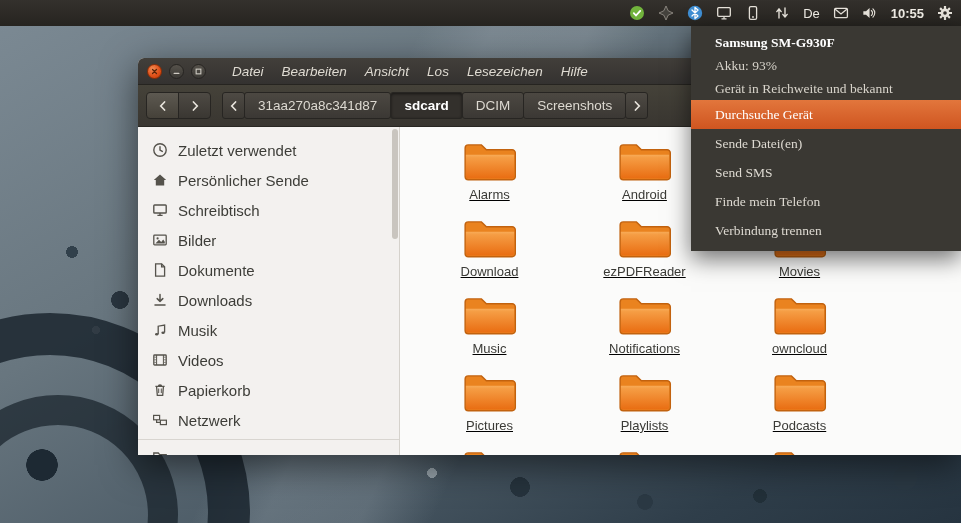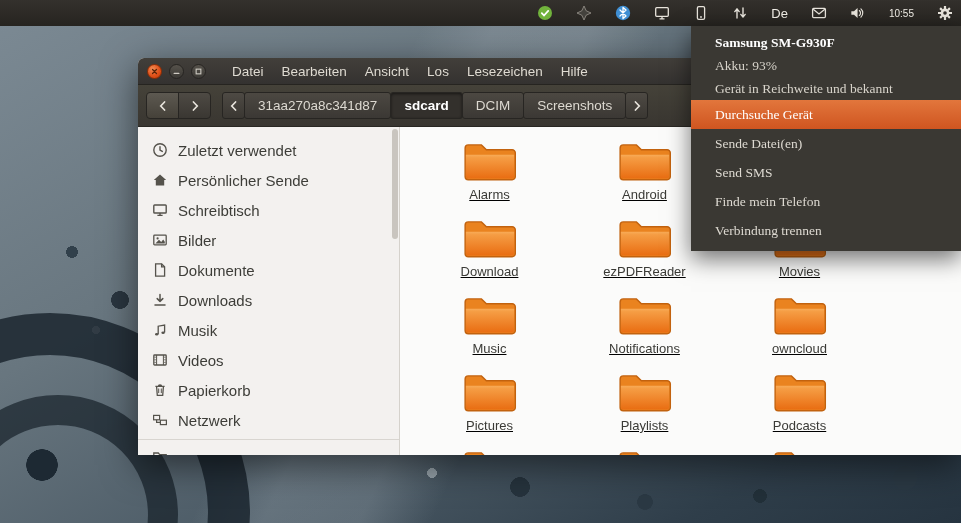--- a/index.html
+++ b/index.html
@@ -27,44 +27,44 @@
   .swirl{position:absolute;width:400px;height:400px;left:-150px;bottom:-190px;
     border-radius:50%;border:42px solid rgba(20,31,40,0.78);}
   .swirl2{position:absolute;width:240px;height:240px;left:-62px;bottom:-112px;
     border-radius:50%;border:30px solid rgba(13,23,31,0.62);}
 
   
   .panel{position:absolute;top:0;left:0;right:0;height:26px;z-index:30;
     background:linear-gradient(#34312d,#262420);
     display:flex;align-items:center;justify-content:flex-end;
     padding-right:8px;color:#e7e3db;}
-  .tray{display:flex;align-items:flex-end;gap:23px;height:100%;}
+  .tray{display:flex;align-items:flex-end;gap:13px;height:100%;}
   .tray-btn{display:inline-flex;align-items:center;justify-content:center;height:100%;}
   .icn{display:inline-flex;}
   .icn svg{width:16px;height:16px;color:#e7e3db;display:block;}
   .tray-text{font-size:13px;color:#f1eee7;}
-  .clock{font-size:10px;}
+  .clock{font-size:13px;font-weight:bold;}
 
   
   .phone-menu{position:absolute;top:26px;left:691px;width:270px;z-index:40;
     background:#3a3833;box-shadow:0 8px 22px rgba(0,0,0,.55);
     padding:5px 0 6px;color:#dedad2;font-family:Liberation Serif, serif;}
   .menu-info{height:23px;display:flex;align-items:center;padding:0 24px;
     font-size:13.5px;color:#d8d4cb;}
   .menu-info.strong{color:#ffffff;font-weight:bold;}
   .menu-item{height:29px;display:flex;align-items:center;padding:0 24px;
     font-size:13.5px;color:#dedad2;cursor:default;}
   .menu-item.highlighted{background:linear-gradient(#e2763c,#cf5520);color:#fff;}
 
   
   .window{position:absolute;left:138px;top:58px;width:823px;height:397px;z-index:10;
     border-radius:6px 6px 0 0;overflow:hidden;background:#fbfbfa;
     box-shadow:0 10px 36px rgba(0,0,0,.55);}
   .titlebar{height:27px;background:linear-gradient(#423f3a,#343230);
-    border-bottom:1px solid #262420;display:flex;align-items:center;padding:0 9px;}
+    border-bottom:1px solid #262420;display:flex;align-items:center;padding:0 9px;font-style:italic;}
   .win-btn{width:15px;height:15px;border-radius:50%;margin-right:7px;
     display:inline-flex;align-items:center;justify-content:center;}
   .win-btn svg{width:11px;height:11px;display:block;}
   .win-btn.close{background:radial-gradient(circle at 35% 30%,#f08b54,#e0511a 55%,#c23c08);
     border:1px solid #8f2e06;}
   .win-btn.plain{background:linear-gradient(#56524b,#3b3935);border:1px solid #272522;}
   .menubar{display:flex;margin-left:10px;}
   .mi{color:#dfdbd2;font-size:13.5px;padding:4px 9px;cursor:default;}
 
   .toolbar{height:42px;background:linear-gradient(#454239,#393631);

